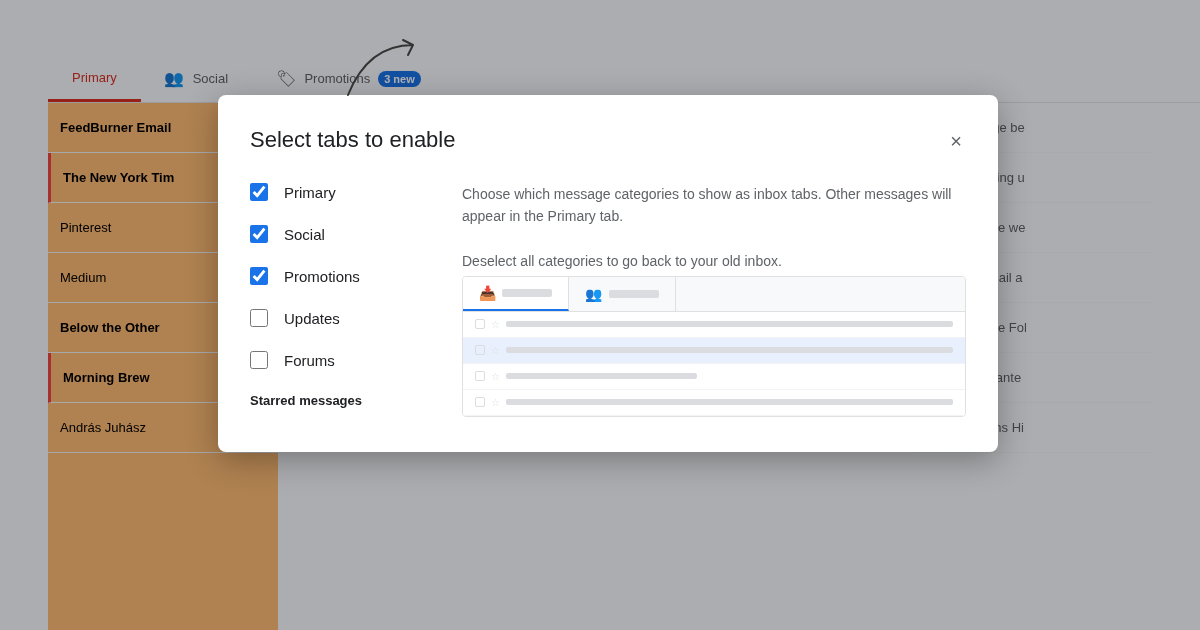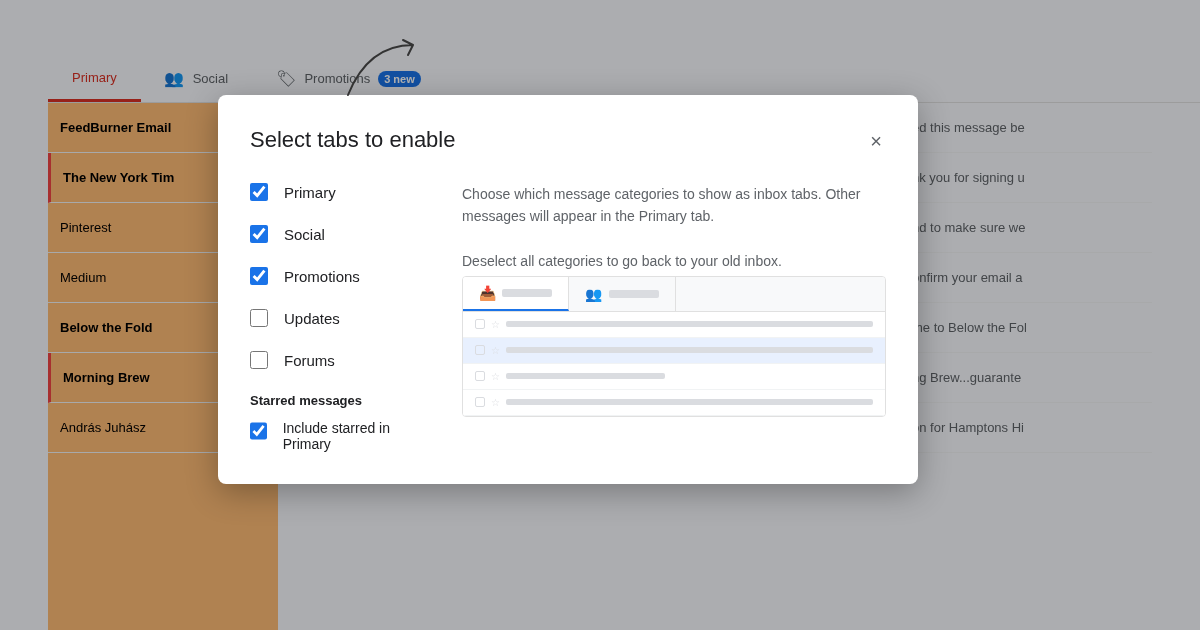--- a/index.html
+++ b/index.html
@@ -110,21 +110,21 @@
       width: 1200px;
       height: 630px;
       background: rgba(0,0,0,0.3);
     }
 
     
     .dialog {
       position: absolute;
       top: 95px;
       left: 218px;
-      width: 700px;
+      width: 780px;
       background: white;
       border-radius: 8px;
       box-shadow: 0 8px 32px rgba(0,0,0,0.3);
       padding: 32px;
       z-index: 10;
     }
 
     .dialog-header {
       display: flex;
       justify-content: space-between;
@@ -323,21 +323,21 @@
       <span>Promotions</span>
       <span class="promotions-badge">3 new</span>
     </div>
   </div>
 
   <div class="email-list">
     <div class="email-row bold">FeedBurner Email</div>
     <div class="email-row bold starred">The New York Tim</div>
     <div class="email-row">Pinterest</div>
     <div class="email-row">Medium</div>
-    <div class="email-row bold">Below the Fold</div>
+    <div class="email-row bold">Below the Other</div>
     <div class="email-row bold starred">Morning Brew</div>
     <div class="email-row">András Juhász</div>
   </div>
 
   <div class="right-snippets">
     <div class="snippet-row">ed this message be</div>
     <div class="snippet-row">nk you for signing u</div>
     <div class="snippet-row">nd to make sure we</div>
     <div class="snippet-row">onfirm your email a</div>
     <div class="snippet-row">me to Below the Fol</div>
@@ -379,24 +379,20 @@
         <label for="cb-updates">Updates</label>
       </div>
 
       <div class="option-item">
         <input type="checkbox" id="cb-forums" style="">
         <label for="cb-forums">Forums</label>
       </div>
 
       <div class="starred-section">
         <div class="starred-label">Starred messages</div>
-        <div class="starred-item">
-          <input type="checkbox" id="cb-starred" checked="" style="">
-          <label for="cb-starred">Include starred in Primary</label>
-        </div>
       </div>
 
     </div>
 
     <div class="desc-col">
 
       <div class="desc-text">
         <span>Choose which message categories to show as inbox tabs. Other messages will appear in the Primary tab.</span>
         <br><br>
         <span>Deselect all categories to go back to your old inbox.</span>

